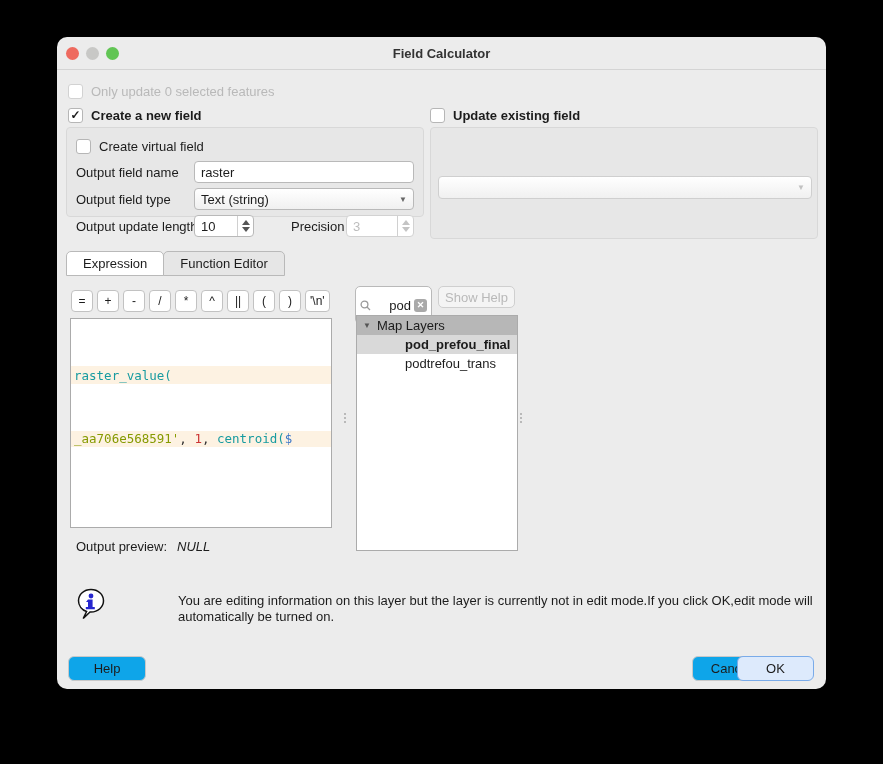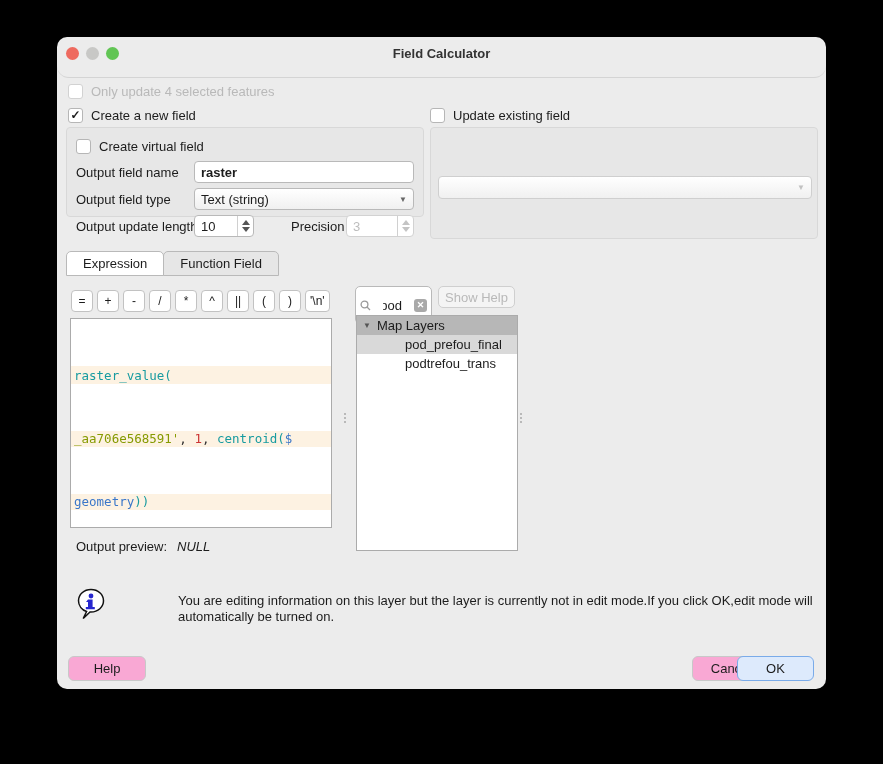--- a/index.html
+++ b/index.html
@@ -5,34 +5,34 @@
   * { margin:0; padding:0; box-sizing:border-box; }
   html,body { width:883px; height:764px; background:#000; font-family:"Liberation Sans", sans-serif; }
   .stage { position:relative; width:883px; height:764px; background:#000; overflow:hidden; }
   .dialog {
     position:absolute; left:57px; top:37px; width:769px; height:652px;
     background:var(--dlg-bg); border-radius:10px; overflow:hidden;
     box-shadow:0 18px 50px rgba(0,0,0,.65);
     font-size:13px; color:#1c1c1c;
   }
   
-  .titlebar { position:absolute; left:0; top:0; right:0; height:41px; border-bottom:1px solid #d4d4d4;border-radius:12px; }
+  .titlebar { position:absolute; left:0; top:0; right:0; height:33px; border-bottom:1px solid #d4d4d4; }
   .tl { position:absolute; top:10px; width:13px; height:13px; border-radius:50%; }
   .tl.red { left:9px; background:var(--tl-red); }
   .tl.gray { left:29px; background:var(--tl-gray); }
   .tl.green { left:49px; background:var(--tl-green); }
   .title { position:absolute; left:0; right:0; top:9px; text-align:center; font-weight:bold; color:#333; }
   
   .cb-row { position:absolute; display:flex; align-items:center; gap:8px; height:16px; }
   .cb { width:15px; height:15px; background:#fff; border:1px solid #b6b6b6; border-radius:3px;
         display:flex; align-items:center; justify-content:center; flex:0 0 auto; }
   .cb .mark { font-size:12px; font-weight:bold; color:#1a1a1a; line-height:1; }
   .cb-row.disabled .cb { border-color:#d2d2d2; }
   .cb-row.disabled .cb-label { color:#b9b9b9; }
-  .cb-label.bold { font-weight:normal; }
+  .cb-label.bold { font-weight:bold; }
   
   .groupbox { position:absolute; background:#e7e7e7; border:1px solid #d8d8d8; border-radius:4px; }
   .form-label { position:absolute; color:#1c1c1c; }
   .text-input { position:absolute; background:#fff; border:1px solid #b9b9b9; border-radius:4px;
                 padding:2px 6px; display:flex; align-items:center; }
   .combo { position:absolute; background:linear-gradient(#ffffff,#f0f0f0); border:1px solid #b9b9b9;
            border-radius:4px; padding:2px 6px; display:flex; align-items:center; }
   .combo .arrow { margin-left:auto; font-size:8px; color:#666; }
   .combo.disabled { color:#b9b9b9; border-color:#cfcfcf; }
   .combo.disabled .arrow { color:#c2c2c2; }
@@ -66,88 +66,88 @@
   .code-line:first-child { padding-top:2px; }
   .tok-fn { color:var(--syn-fn); }
   .tok-str { color:var(--syn-str); }
   .tok-num { color:var(--syn-num); }
   .tok-var { color:var(--syn-var); }
   .tok-punct { color:#333; }
   .preview { position:absolute; left:19px; top:502px; display:flex; gap:10px; }
   .preview .null { font-style:italic; }
   
   .searchbox { position:absolute; left:298px; top:249px; width:77px; height:38px; background:#fff;
-               border:1px solid #b9b9b9; border-radius:5px; display:flex; align-items:center; padding:0 4px; gap:12px; }
+               border:1px solid #b9b9b9; border-radius:5px; display:flex; align-items:center; padding:0 4px; gap:3px; }
   .searchbox .text { flex:1; overflow:hidden; white-space:nowrap; direction:rtl; }
   .clear-btn { width:13px; height:13px; background:#a9a9a9; border-radius:3px; color:#fff; font-size:9px;
                font-weight:bold; display:flex; align-items:center; justify-content:center; flex:0 0 auto; }
   .showhelp { position:absolute; left:381px; top:249px; width:77px; height:22px; background:#f4f4f4;
               border:1px solid #cfcfcf; border-radius:5px; color:#b9b9b9; display:flex;
               align-items:center; justify-content:center; }
   .tree { position:absolute; left:299px; top:278px; width:162px; height:236px; background:#fff;
           border:1px solid #ababab; overflow:hidden; }
   .tree-row { height:19px; display:flex; align-items:center; white-space:nowrap; }
   .tree-row.group { background:var(--tree-group-bg); padding-left:6px; gap:6px; }
   .tree-row.group .tri { font-size:8px; color:#555; }
   .tree-row.item { padding-left:48px; }
-  .tree-row.item.selected { background:var(--tree-sel-bg); }
+  .tree-row.item.selected { background:var(--tree-sel-bg);font-weight:bold; }
   
   .helppanel { position:absolute; left:472px; top:256px; width:268px; height:247px; background:#fff;
                border:1px solid #ababab; padding:7px 9px; font-size:13.5px; line-height:18px;
                white-space:pre-line; overflow:hidden; }
   
   .splitter { position:absolute; display:flex; flex-direction:column; gap:2px; }
   .splitter i { width:2px; height:2px; border-radius:50%; background:#a8a8a8; }
   
   .msg-icon { position:absolute; left:20px; top:551px; }
   .msg-text { position:absolute; left:121px; top:556px; width:652px; line-height:16px; }
   
-  .btn { position:absolute; height:25px; background:#f9a8d4; border:1px solid #c8c8c8; border-radius:6px;
+  .btn { position:absolute; height:25px; background:#0ea5e9; border:1px solid #c8c8c8; border-radius:6px;
          display:flex; align-items:center; justify-content:center; font-size:13px; color:#1c1c1c; }
   .btn.help { left:11px; top:619px; width:78px; }
   .btn.cancel { left:595px; top:619px; width:78px;margin-left:40px; }
   .btn.ok { left:680px; top:619px; width:77px; background:var(--ok-bg); border-color:var(--ok-border); }
 </style>
 </head>
 <body>
 
 <div class="stage">
   <div class="dialog">
 
     <div class="titlebar">
       <span class="tl red"></span>
       <span class="tl gray"></span>
       <span class="tl green"></span>
       <div class="title">Field Calculator</div>
     </div>
 
     <div class="cb-row disabled" style="left:11px;top:46px;">
       <span class="cb"></span>
-      <span class="cb-label">Only update 4 selected features</span>
+      <span class="cb-label">Only update 0 selected features</span>
     </div>
 
     <div class="cb-row" style="left:11px;top:70px;">
       <span class="cb">
           <span class="mark">✓</span>
         </span>
       <span class="cb-label bold">Create a new field</span>
     </div>
 
     <div class="cb-row" style="left:373px;top:70px;">
       <span class="cb"></span>
       <span class="cb-label bold">Update existing field</span>
     </div>
 
     <div class="groupbox" style="left:9px;top:90px;width:358px;height:90px;">
       <div class="cb-row" style="left:9px;top:10px;">
         <span class="cb"></span>
         <span class="cb-label">Create virtual field</span>
       </div>
       <span class="form-label" style="left:9px;top:37px;">Output field name</span>
-      <div class="text-input" style="left:127px;top:33px;width:220px;height:22px;font-weight:bold;">
+      <div class="text-input" style="left:127px;top:33px;width:220px;height:22px;">
         <span>raster</span>
       </div>
       <span class="form-label" style="left:9px;top:64px;">Output field type</span>
       <div class="combo" style="left:127px;top:60px;width:220px;height:22px;">
         <span>Text (string)</span>
         <span class="arrow">▼</span>
       </div>
       <span class="form-label" style="left:9px;top:91px;">Output update length</span>
       <div class="spin" style="left:127px;top:87px;width:60px;height:22px;">
         <span class="val">10</span>
@@ -168,40 +168,39 @@
 
     <div class="groupbox" style="left:373px;top:90px;width:388px;height:112px;">
       <div class="combo disabled" style="left:7px;top:48px;width:374px;height:23px;">
         <span></span>
         <span class="arrow">▼</span>
       </div>
     </div>
 
     <div class="tabs">
         <div class="tab active">Expression</div>
-        <div class="tab">Function Field</div>
+        <div class="tab">Function Editor</div>
       </div>
 
     <div class="ops">
         <div class="op-btn">=</div>
         <div class="op-btn">+</div>
         <div class="op-btn">-</div>
         <div class="op-btn">/</div>
         <div class="op-btn">*</div>
         <div class="op-btn">^</div>
         <div class="op-btn">||</div>
         <div class="op-btn">(</div>
         <div class="op-btn">)</div>
         <div class="op-btn">'\n'</div>
       </div>
 
     <div class="editor">
         <div class="code-line"><span class="tok-fn">raster_value(</span></div>
         <div class="code-line"><span class="tok-str">_aa706e568591'</span><span class="tok-punct">, </span><span class="tok-num">1</span><span class="tok-punct">, </span><span class="tok-fn">centroid(</span><span class="tok-var">$</span></div>
-        <div class="code-line"><span class="tok-var">geometry</span><span class="tok-fn">))</span></div>
       </div>
 
     <div class="preview">
       <span>Output preview:</span>
       <span class="null">NULL</span>
     </div>
 
     <div class="searchbox">
       <svg width="11" height="11" viewBox="0 0 11 11">
         <circle cx="4.5" cy="4.5" r="3.4" fill="none" stroke="#9a9a9a" stroke-width="1.3"></circle>

